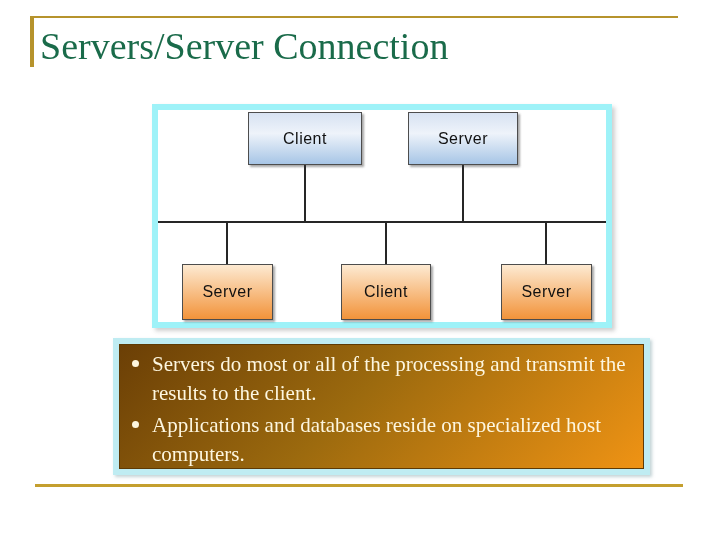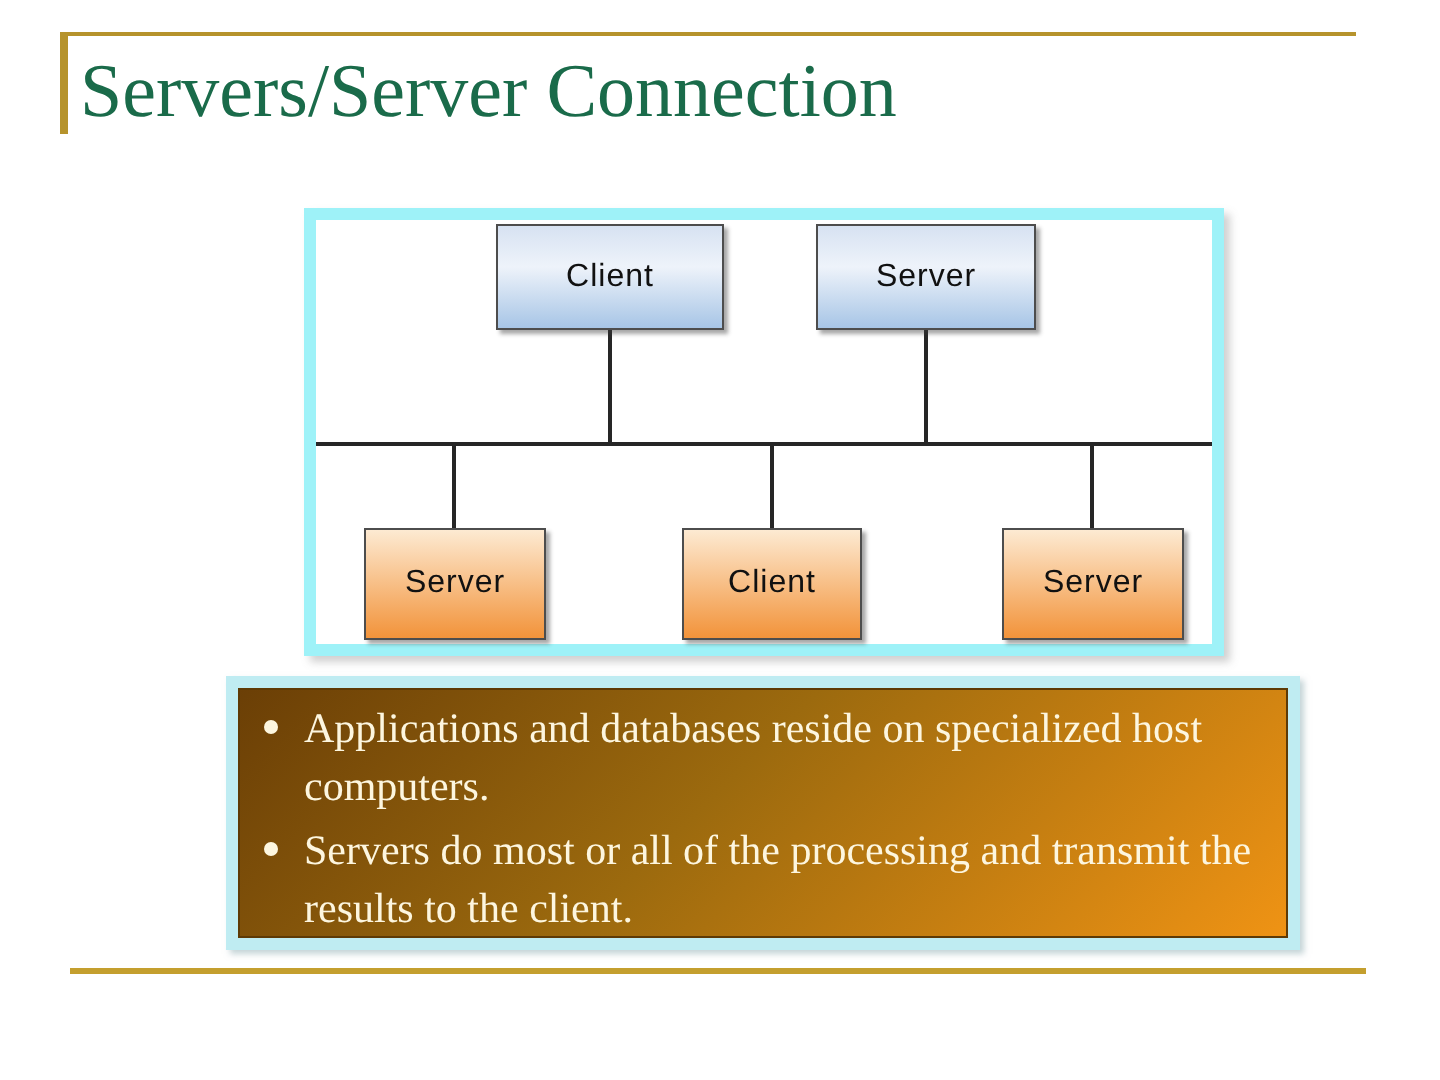--- a/index.html
+++ b/index.html
@@ -144,24 +144,24 @@
         <span>Server</span>
       </div>
 
     </div>
   </div>
 
   <div class="callout">
     <div class="callout-inner">
       <div class="bullet-item">
         <span class="bullet-dot"></span>
-        <span class="bullet-text">Applications and databases reside on specialized host computers.</span>
+        <span class="bullet-text">Servers do most or all of the processing and transmit the results to the client.</span>
       </div>
       <div class="bullet-item">
         <span class="bullet-dot"></span>
-        <span class="bullet-text">Servers do most or all of the processing and transmit the results to the client.</span>
+        <span class="bullet-text">Applications and databases reside on specialized host computers.</span>
       </div>
     </div>
   </div>
 
   <div class="gold-bottom-line"></div>
 
 </div>
 
 </body></html>

